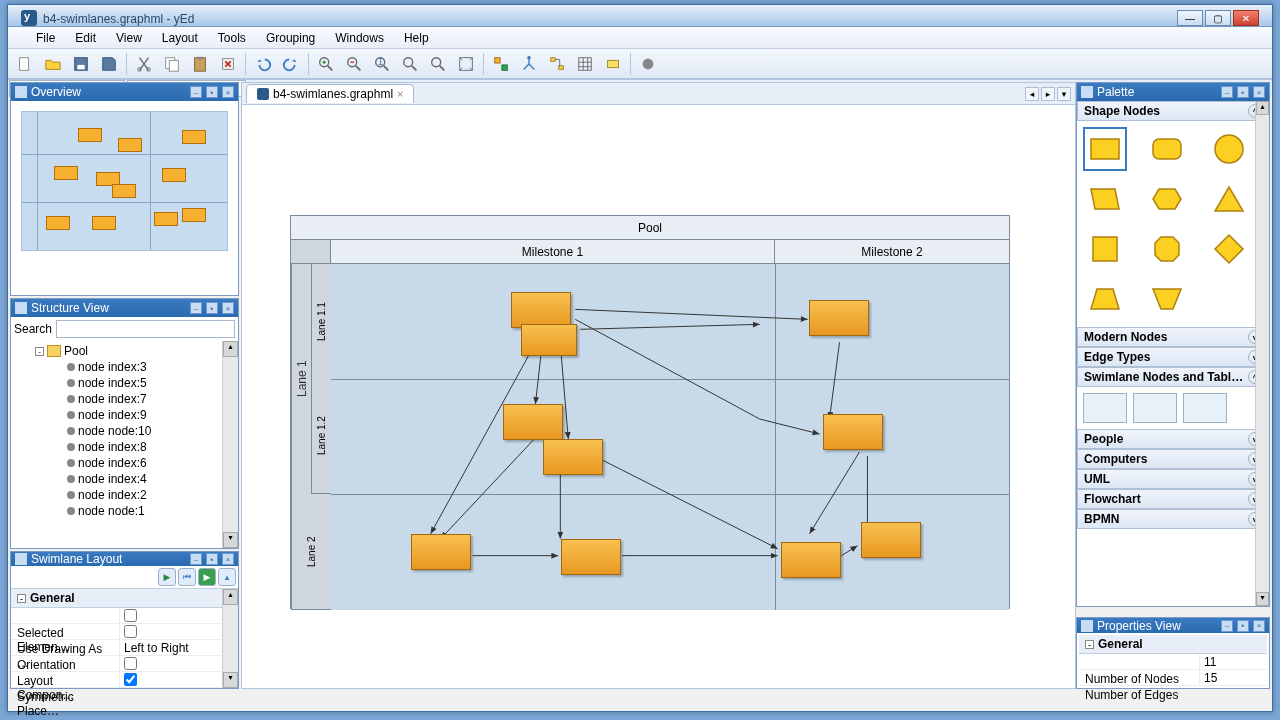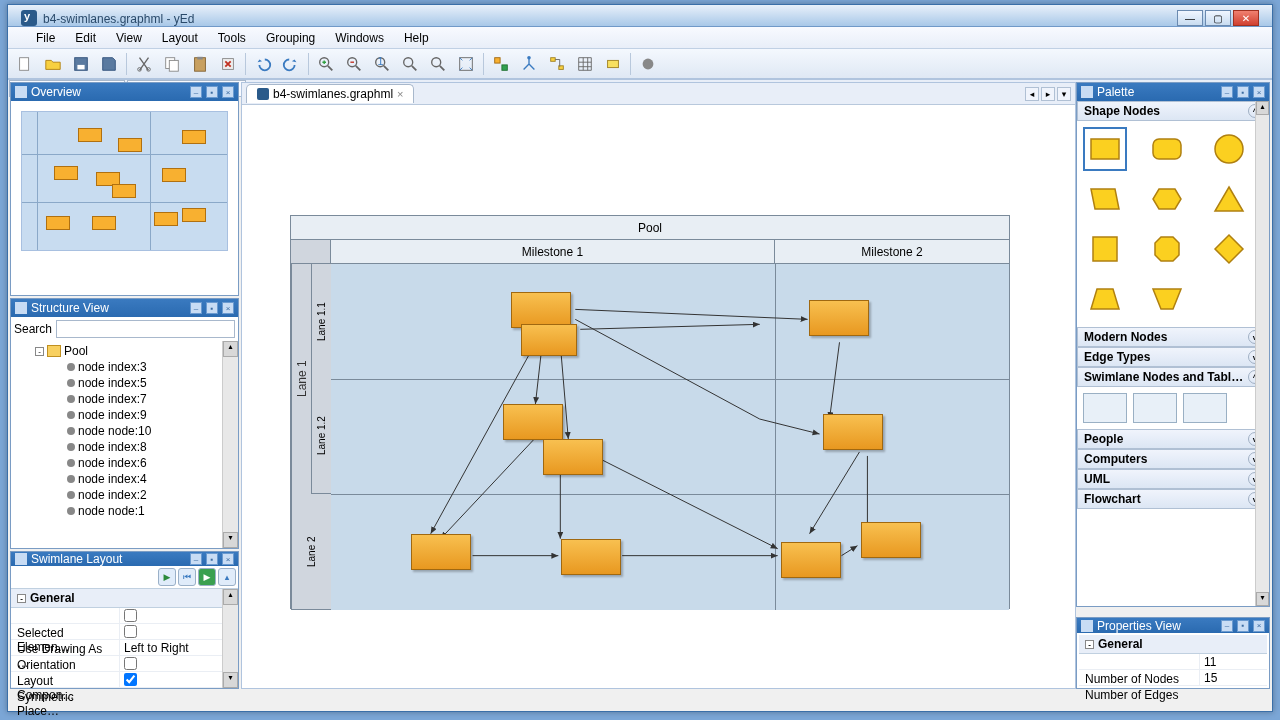--- a/index.html
+++ b/index.html
@@ -614,20 +614,24 @@
               <span class="exp">v</span>
             </div>
           <div class="pal-section">
               <span>UML</span>
               <span class="exp">v</span>
             </div>
           <div class="pal-section">
               <span>Flowchart</span>
               <span class="exp">v</span>
             </div>
+          <div class="pal-section">
+              <span>BPMN</span>
+              <span class="exp">v</span>
+            </div>
           <div class="pal-scroll">
               <div class="up">▴</div>
               <div class="down">▾</div>
             </div>
         </div>
       </div>
       <div class="panel" style="height:72px">
         <div class="panel-hdr">
           <span class="phicon"></span>
           <span class="flex1">Properties View</span>

